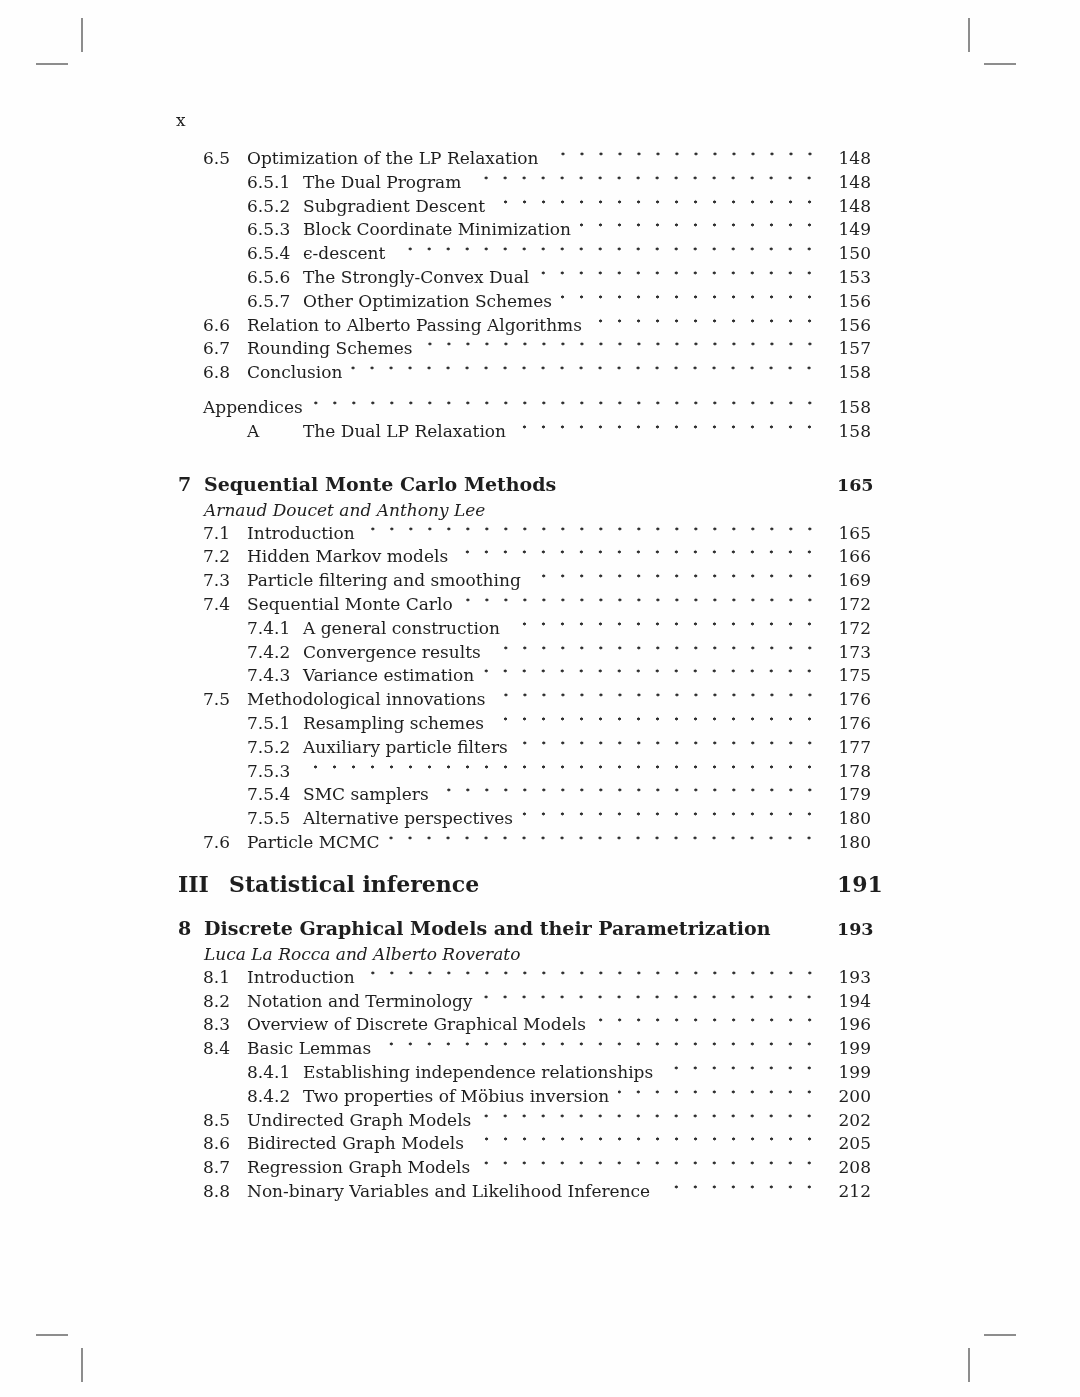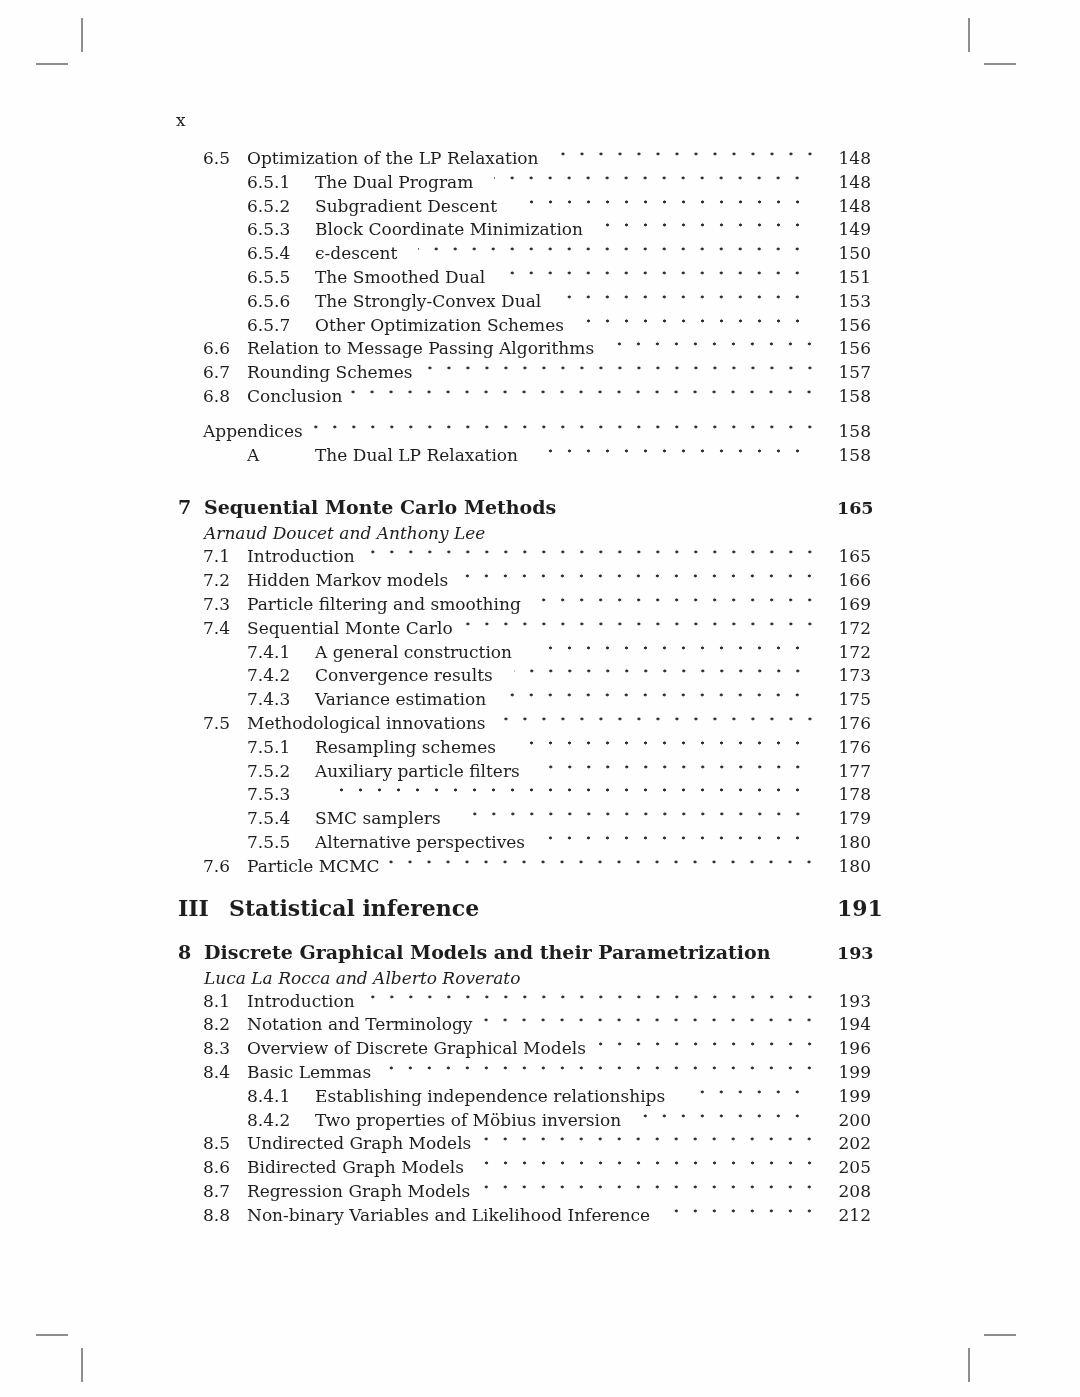--- a/index.html
+++ b/index.html
@@ -45,21 +45,21 @@
   .toc-row {
     display: flex;
     align-items: baseline;
     line-height: 23.8px;
     font-size: 17px;
     white-space: nowrap;
   }
   .toc-row .num { flex: none; }
   .toc-row.lvl1 { padding-left: 25px; }
   .toc-row.lvl1 .num { width: 44px; }
-  .toc-row.lvl2 { padding-left: 69px; gap: 12px; }
+  .toc-row.lvl2 { padding-left: 69px; }
   .toc-row.lvl2 .num { width: 56px; }
   .toc-row.lvl0 { padding-left: 25px; margin-top: 11px; }
   .title { flex: none; }
   .dots {
     flex: 1;
     align-self: stretch;
     margin: 0 16px 0 9px;
     background-image: radial-gradient(circle, #2b2b2b 1.3px, rgba(0,0,0,0) 1.7px);
     background-size: 19px 23.8px;
     background-repeat: repeat-x;
@@ -157,44 +157,38 @@
           <span class="pagenum">149</span>
         </div>
 
         <div class="toc-row lvl2">
           <span class="num">6.5.4</span>
           <span class="title">ϵ-descent</span>
           <span class="dots"></span>
           <span class="pagenum">150</span>
         </div>
 
-        <div class="toc-row lvl2">
-          <span class="num">6.5.5</span>
-          <span class="title">The Smoothed Dual</span>
-          <span class="dots"></span>
-          <span class="pagenum">151</span>
-        </div>
 
         <div class="toc-row lvl2">
           <span class="num">6.5.6</span>
           <span class="title">The Strongly-Convex Dual</span>
           <span class="dots"></span>
           <span class="pagenum">153</span>
         </div>
 
         <div class="toc-row lvl2">
           <span class="num">6.5.7</span>
           <span class="title">Other Optimization Schemes</span>
           <span class="dots"></span>
           <span class="pagenum">156</span>
         </div>
 
         <div class="toc-row lvl1">
           <span class="num">6.6</span>
-          <span class="title">Relation to Message Passing Algorithms</span>
+          <span class="title">Relation to Alberto Passing Algorithms</span>
           <span class="dots"></span>
           <span class="pagenum">156</span>
         </div>
 
         <div class="toc-row lvl1">
           <span class="num">6.7</span>
           <span class="title">Rounding Schemes</span>
           <span class="dots"></span>
           <span class="pagenum">157</span>
         </div>

